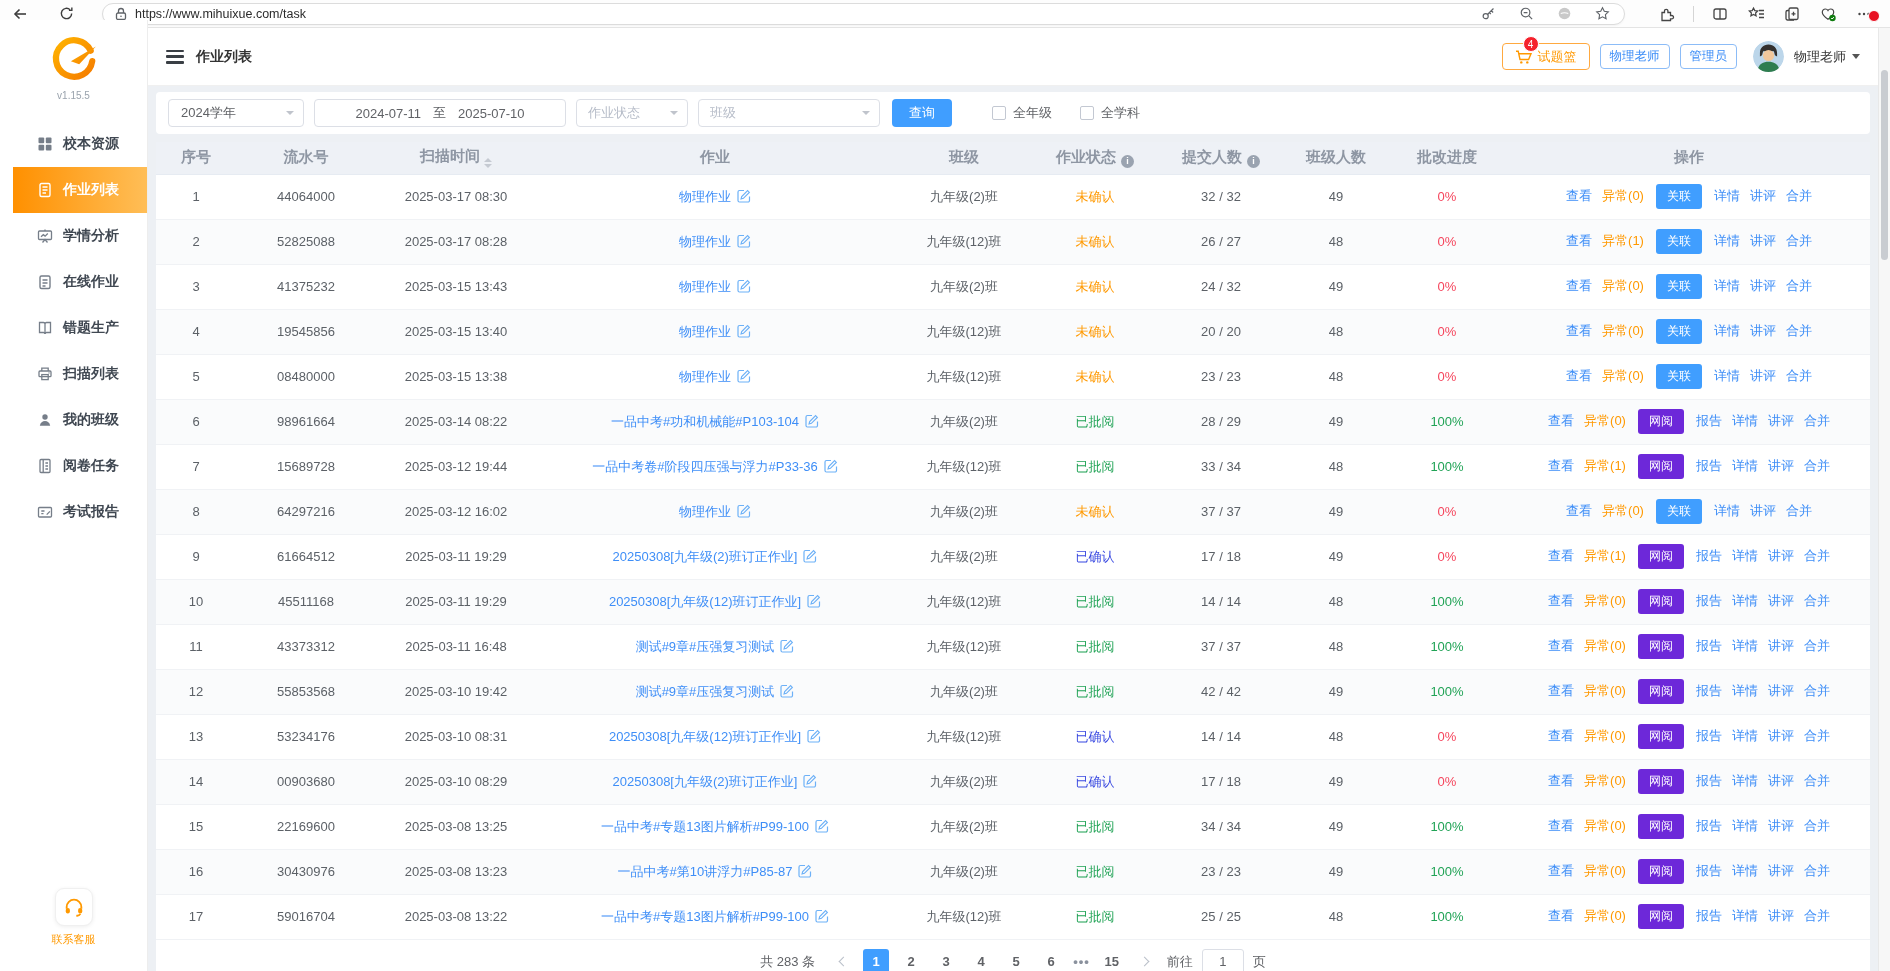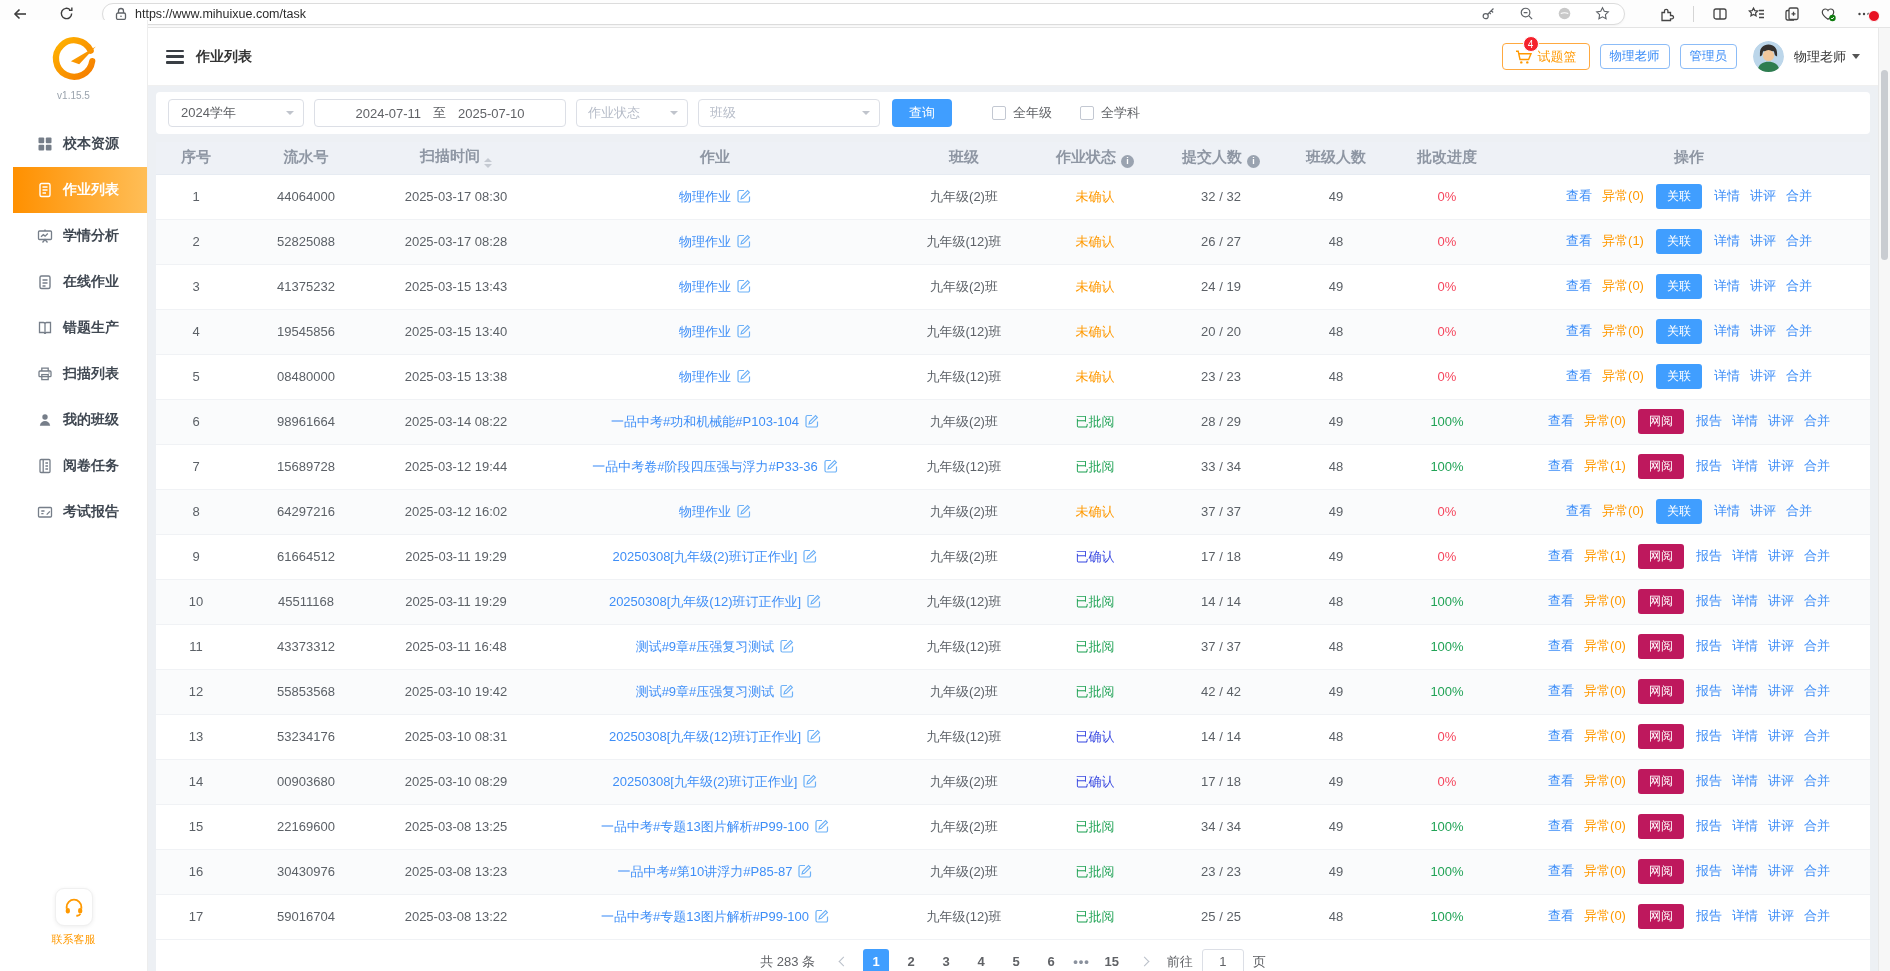--- a/index.html
+++ b/index.html
@@ -89,21 +89,21 @@
   .inf { display:inline-block; width:13px; height:13px; border-radius:50%; background:#9aa3b0; color:#fff;
     font-size:9px; line-height:13px; text-align:center; margin-left:5px; vertical-align:-2px; font-style:normal; }
   .inf::after { content:"i"; }
   .hw-link { color:#3e8ef7; cursor:pointer; text-decoration:none; }
   .edit-ic { display:inline-flex; margin-left:6px; color:#6db1f7; vertical-align:-2px; cursor:pointer; }
   .st-orange { color:#ff9900; } .st-blue { color:#3a4ae1; } .st-green { color:#21a356; }
   .pr-red { color:#f5465d; } .pr-green { color:#21a356; }
   .ops a { color:#3e8ef7; margin:0 5px; cursor:pointer; text-decoration:none; }
   .ops .op-ab { color:#ff9900; }
   .tbtn { display:inline-block; border-radius:3px; color:#fff; font-size:12px; padding:4px 11px; margin:0 7px; cursor:pointer; }
-  .tbtn-blue { background:#409eff; } .tbtn-green { background:#be185d; }
+  .tbtn-blue { background:#409eff; } .tbtn-green { background:#6d28d9; }
 
   
   .pagination { display:flex; align-items:center; justify-content:center; gap:9px; padding:9px 0 12px;
     font-size:13px; color:#606266; background:#fff; }
   .pg-total { margin-right:6px; }
   .pg-arrow { width:24px; height:26px; display:flex; align-items:center; justify-content:center; cursor:pointer; }
   .chv { width:7px; height:7px; border-left:1.6px solid #b9bfc9; border-bottom:1.6px solid #b9bfc9; display:block; }
   .chv-l { transform:rotate(45deg); margin-left:3px; }
   .chv-r { transform:rotate(-135deg); margin-right:3px; }
   .pg-num { min-width:26px; height:26px; border-radius:3px; display:flex; align-items:center; justify-content:center;
@@ -465,21 +465,21 @@
               <td>41375232</td>
               <td>2025-03-15 13:43</td>
               <td><a class="hw-link">物理作业</a><span class="edit-ic">
                   <svg width="14" height="14" viewBox="0 0 14 14" fill="none" stroke="currentColor" stroke-width="1.2">
                     <path d="M12.5 7.6v3.9a1.5 1.5 0 0 1-1.5 1.5H2.5A1.5 1.5 0 0 1 1 11.5V3a1.5 1.5 0 0 1 1.5-1.5H7"></path>
                     <path d="M10.6 1.7l1.7 1.7-5.9 5.9-2.3.6.6-2.3z"></path>
                   </svg>
                 </span></td>
               <td>九年级(2)班</td>
               <td><span class="st-orange">未确认</span></td>
-              <td>24 / 19</td>
+              <td>24 / 32</td>
               <td>49</td>
               <td><span class="pr-red">0%</span></td>
               <td class="ops"><a class="op-view">查看</a><a class="op-ab">异常(0)</a><span class="tbtn tbtn-blue">关联</span><a>详情</a><a>讲评</a><a>合并</a></td>
             </tr>
             <tr>
               <td>4</td>
               <td>19545856</td>
               <td>2025-03-15 13:40</td>
               <td><a class="hw-link">物理作业</a><span class="edit-ic">
                   <svg width="14" height="14" viewBox="0 0 14 14" fill="none" stroke="currentColor" stroke-width="1.2">

